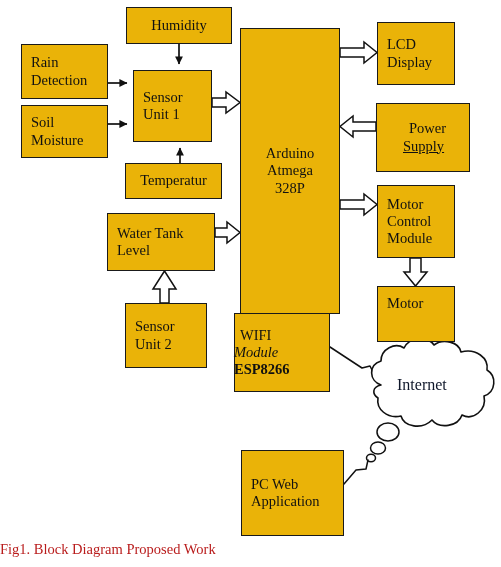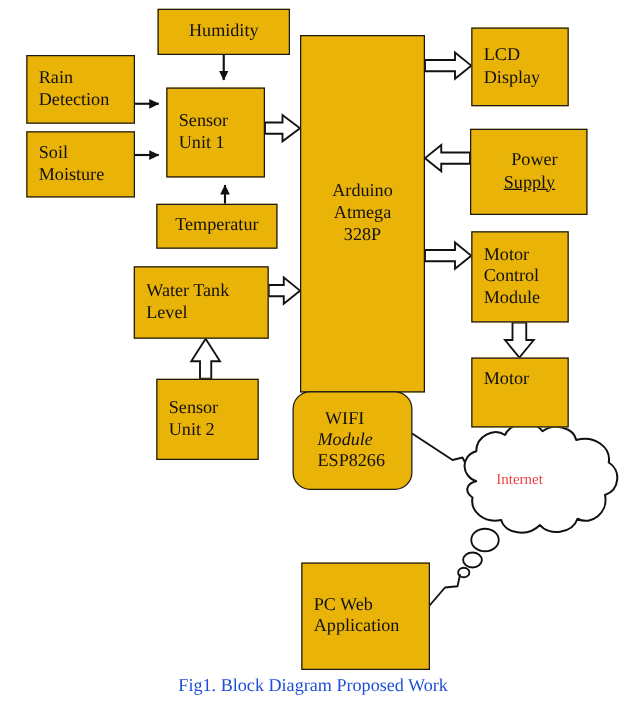--- a/index.html
+++ b/index.html
@@ -32,29 +32,28 @@
     line-height:1.18;
     font-size:14.5px;
     color:#111111;
     z-index:3;
   }
   .node.center{align-items:center;padding-left:0;}
   .node .ln{display:block;white-space:nowrap;}
   .caption{
     position:absolute;
     left:0;right:0;
-    text-align:center;
     font-size:14.5px;
-    color:#1d4ed8;
+    color:#b91c1c;
     font-family:"Liberation Serif","DejaVu Serif",serif;
   }
   .cloud-label{
     position:absolute;
-    font-size:12px;
-    color:#ef4444;
+    font-size:16px;
+    color:#0f172a;
     z-index:4;
     white-space:nowrap;
   }
 </style>
 </head>
 <body>
 
 <div id="diagram">
 
   <svg class="svg-layer" viewBox="0 0 501 567">
@@ -195,24 +194,24 @@
   <div class="node" style="left:377px;top:185px;width:78px;height:73px;">
     <span class="ln">Motor</span>
     <span class="ln">Control</span>
     <span class="ln">Module</span>
   </div>
 
   <div class="node" style="left:377px;top:286px;width:78px;height:56px;justify-content:flex-start;padding-top:8px;">
     <span class="ln">Motor</span>
   </div>
 
-  <div class="node" style="left:234px;top:313px;width:96px;height:79px;padding-left:25px;border-radius:14px;">
+  <div class="node" style="left:234px;top:313px;width:96px;height:79px;padding-left:5px;">
     <span class="ln">WIFI</span>
     <span class="ln" style="margin-left:-6px;font-style:italic;">Module</span>
-    <span class="ln" style="margin-left:-6px;">ESP8266</span>
+    <span class="ln" style="margin-left:-6px;font-weight:bold;">ESP8266</span>
   </div>
 
   <div class="node" style="left:241px;top:450px;width:103px;height:86px;">
     <span class="ln">PC Web</span>
     <span class="ln">Application</span>
   </div>
 
   <div class="cloud-label" style="left:397px;top:376px;">Internet</div>
 
   <div class="caption" style="top:541px;">Fig1. Block Diagram Proposed Work</div>

